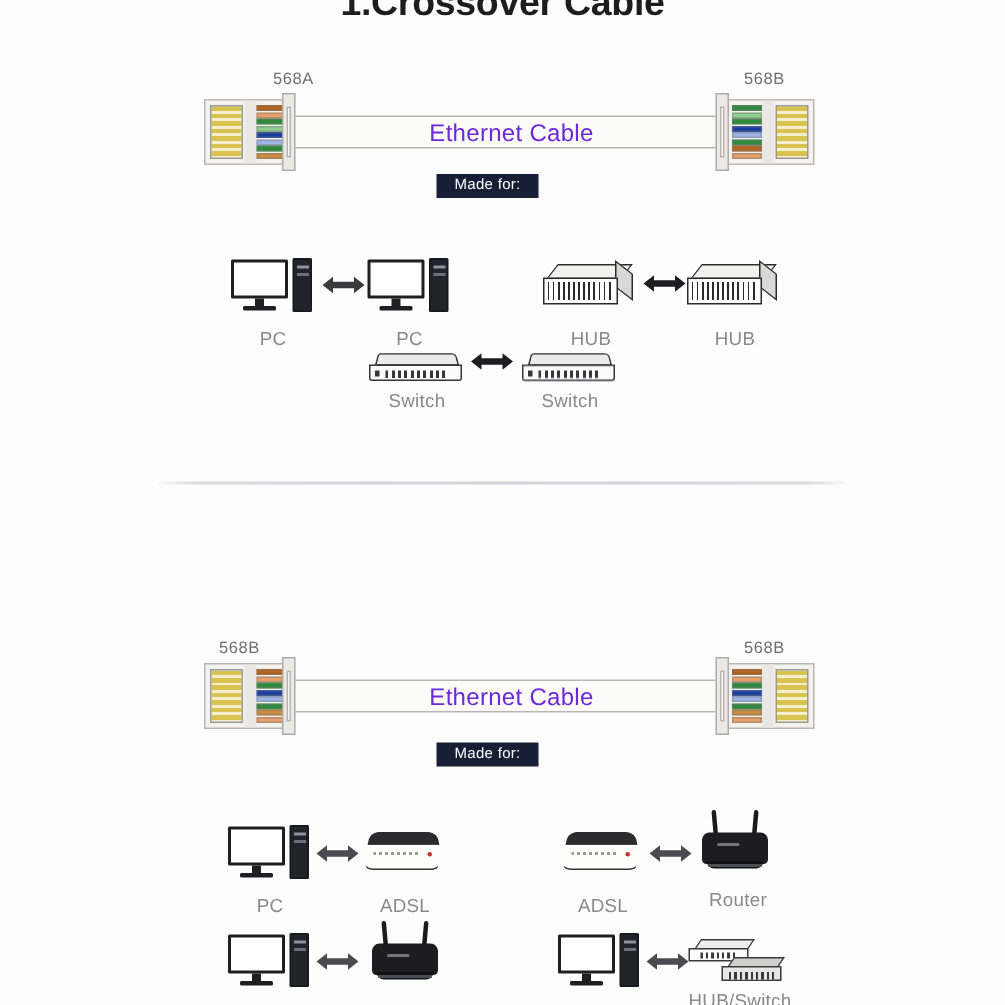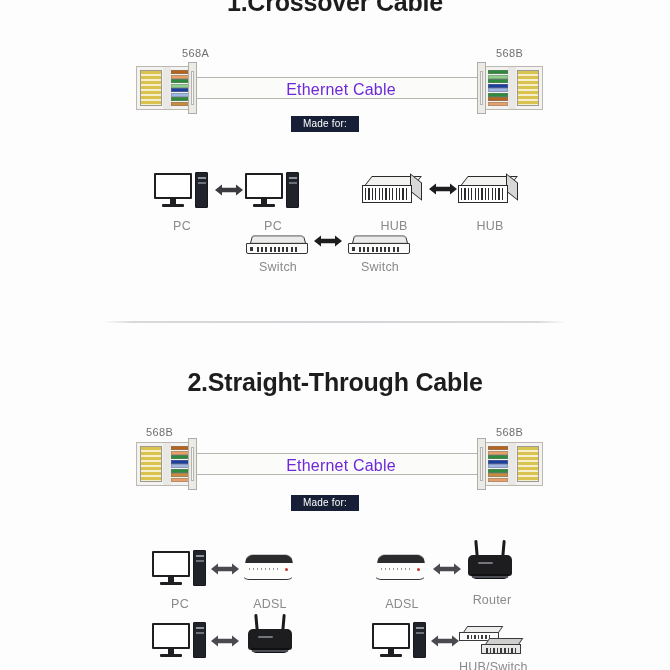--- a/index.html
+++ b/index.html
@@ -412,21 +412,20 @@
             <div class="led"></div>
             <div class="pgrid"></div>
           </div>
         </div>
     </div>
     <div class="cap">Switch</div>
   </div>
 
   <div class="divider"></div>
 
-  <div class="sec-title" id="title2">2.Straight-Through Cable</div>
 
   <div class="cable-wrap" style="left:0;top:0;">
     <div class="plug-label" style="left:146px;top:426px;">568B</div>
     <div class="plug-label" style="left:496px;top:426px;">568B</div>
 
     <div class="cable-body" style="left:196px;top:453px;width:290px;">
       <div class="cable-text">Ethernet Cable</div>
     </div>
 
     <div class="plug" style="left:136px;top:442px;">

